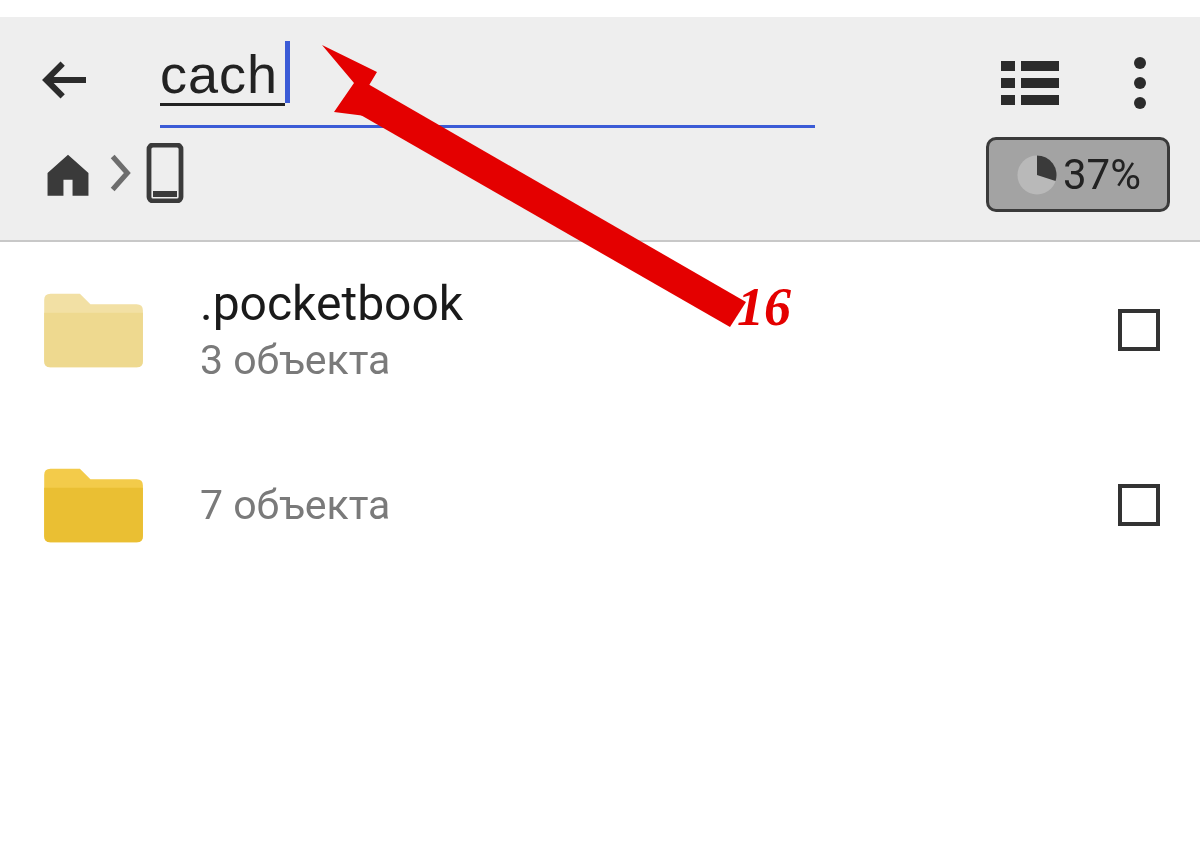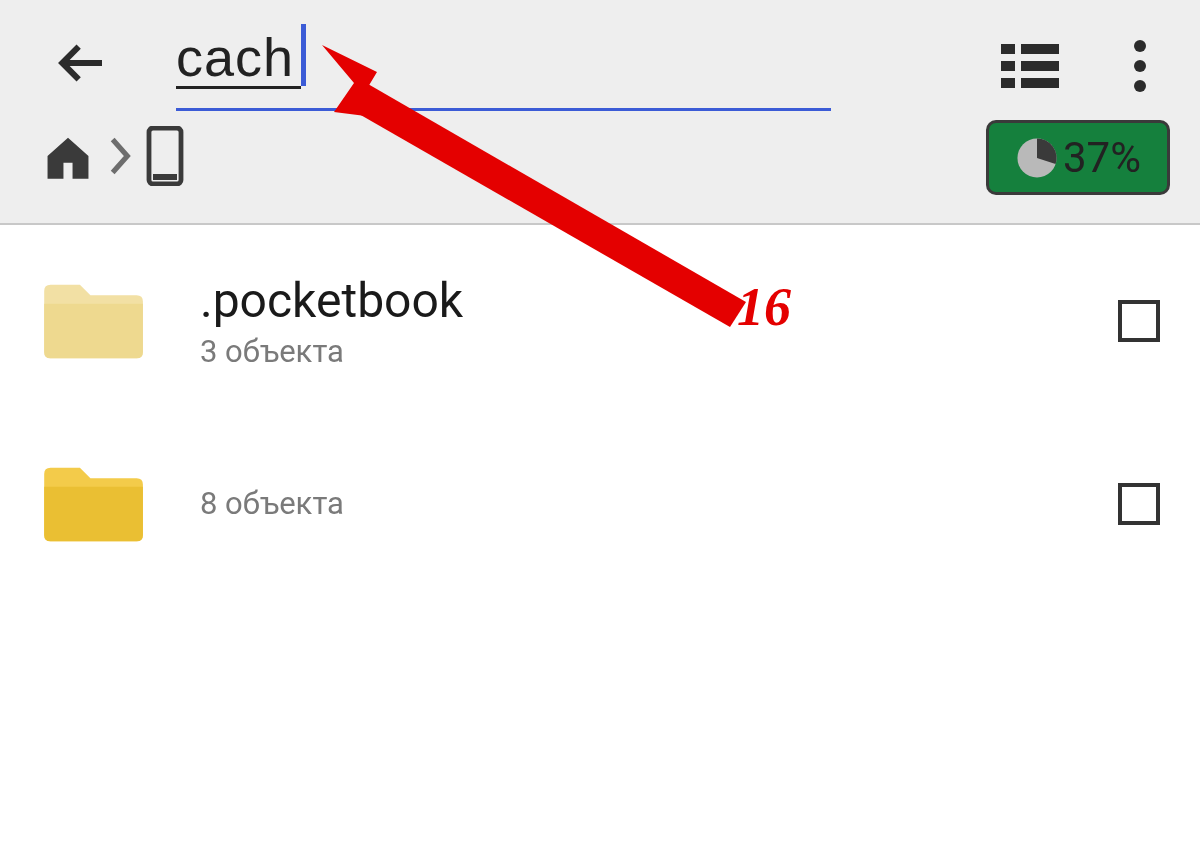--- a/index.html
+++ b/index.html
@@ -8,22 +8,23 @@
 .header {
   background: #eeeeee;
   height: 225px;
   border-bottom: 2px solid #c8c8c8;
   position: relative;
 }
 
 .searchbar {
   display: flex;
   align-items: flex-start;
-  padding: 18px 30px 0 46px;
+  padding: 18px 30px 0 30px;
   height: 120px;
+  margin-top: 17px;
 }
 .back-btn {
   width: 70px; height: 70px;
   display: flex; align-items: center; justify-content: center;
   margin-right: 60px;
   margin-top: 10px;
   cursor: pointer;
 }
 .search-input-wrap {
   flex: 1;
@@ -79,50 +80,49 @@
   align-items: center;
   gap: 10px;
 }
 .storage-badge {
   border: 3px solid #3a3a3a;
   border-radius: 10px;
   padding: 10px 26px;
   display: flex;
   align-items: center;
   gap: 4px;
-  background: #15803d;
+  background: #a3a3a3;
 }
 .storage-pct {
   font-size: 42px;
   color: #222;
 }
 
 .file-list {
   background: #fff;
 }
 .list-row {
   display: flex;
   align-items: center;
   height: 175px;
   padding: 0 40px 0 40px;
-  margin-top: 8px;
 }
 .folder-icon {
   width: 105px; height: 85px;
   margin-right: 55px;
   flex-shrink: 0;
 }
 .row-text { flex: 1; }
 .row-title {
   font-size: 48px;
   color: #1a1a1a;
   margin-bottom: 4px;
 }
 .row-sub {
-  font-size: 31px;
+  font-size: 41px;
   color: #7a7a7a;
 }
 .check {
   width: 42px; height: 42px;
   border: 4px solid #333;
 }
 
 
 .annotation {
   position: absolute;
@@ -223,21 +223,21 @@
     <div class="check"></div>
   </div>
 
 
   <div class="list-row">
     <svg class="folder-icon" viewBox="0 0 100 80">
       <path d="M4 12 Q4 6 10 6 L38 6 L48 16 L92 16 Q98 16 98 22 L98 70 Q98 76 92 76 L10 76 Q4 76 4 70 Z" fill="#f3cb4a"></path>
       <path d="M4 24 L98 24 L98 70 Q98 76 92 76 L10 76 Q4 76 4 70 Z" fill="#eabf33"></path>
     </svg>
     <div class="row-text">
-      <div class="row-sub">8 объекта</div>
+      <div class="row-sub">7 объекта</div>
     </div>
     <div class="check"></div>
   </div>
 
 </div>
 
 <div class="annotation">
   <svg width="1200" height="849" style="position:absolute;left:0;top:0">
     <defs>
       <marker id="ah" markerWidth="1" markerHeight="1" refX="0" refY="0"></marker>

